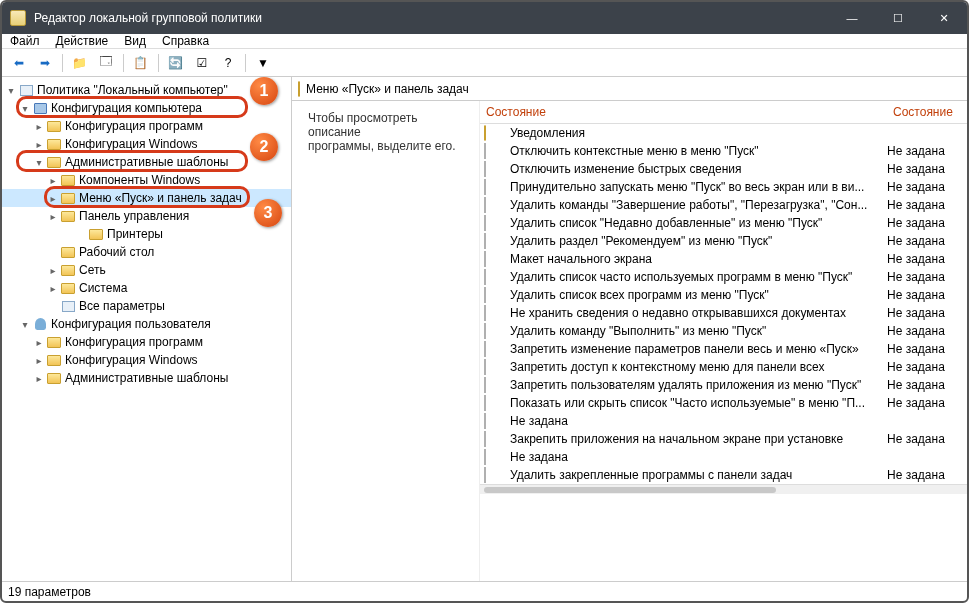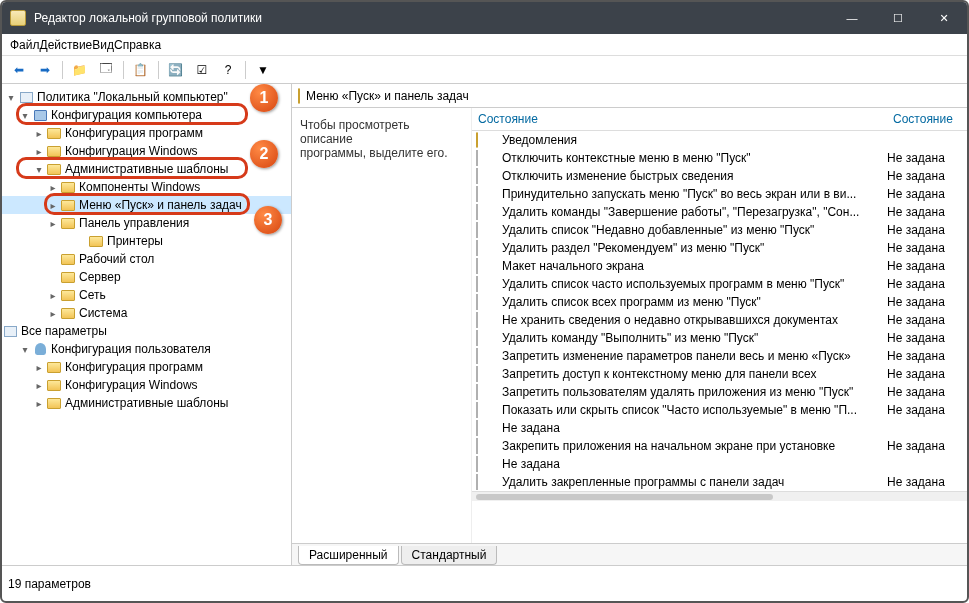--- a/index.html
+++ b/index.html
@@ -3,21 +3,21 @@
 <meta charset="utf-8">
 <style>
 * { margin: 0; padding: 0; box-sizing: border-box; font-family: "Segoe UI", Tahoma, sans-serif; }
 body { background: #fff; width: 969px; height: 603px; border: 2px solid #555; border-radius: 6px; overflow: hidden; display: flex; flex-direction: column; }
 
 .titlebar { background: #3c424a; color: #fff; height: 32px; display: flex; align-items: center; padding-left: 8px; font-size: 12px; }
 .titlebar .icon { width: 16px; height: 16px; margin-right: 8px; background: linear-gradient(#f8e9b8,#e8d078); border: 1px solid #b89a3a; border-radius: 2px; }
 .titlebar .spacer { flex: 1; }
 .titlebar .winbtn { width: 46px; height: 32px; display: flex; align-items: center; justify-content: center; color: #fff; font-size: 11px; }
 
-.menubar { height: 22px; display: flex; align-items: center; padding: 0 8px; font-size: 12px; border-bottom: 1px solid #ddd; }
+.menubar { height: 15px; display: flex; align-items: center; padding: 0 8px; gap: 16px; font-size: 12px; border-bottom: 1px solid #ddd; }
 .menubar span { cursor: default; }
 
 .toolbar { height: 28px; display: flex; align-items: center; padding: 0 6px; gap: 4px; border-bottom: 1px solid #ccc; }
 .toolbar .tb { width: 22px; height: 22px; display: flex; align-items: center; justify-content: center; border: 1px solid transparent; font-size: 12px; }
 .toolbar .sep { width: 1px; height: 18px; background: #ccc; margin: 0 2px; }
 
 .main { flex: 1; display: flex; min-height: 0; }
 .tree { width: 290px; border-right: 1px solid #ccc; overflow: hidden; font-size: 12px; padding: 4px 0; position: relative; }
 .tree-row { display: flex; align-items: center; height: 18px; white-space: nowrap; position: relative; }
 .tree-row .tw { width: 14px; text-align: center; color: #666; font-size: 10px; cursor: pointer; }
@@ -25,37 +25,37 @@
 .fold { width: 14px; height: 11px; background: linear-gradient(#fde89a,#f2c456); border: 1px solid #c9a030; border-radius: 1px; }
 .comp { width: 13px; height: 11px; background: #a8c8e8; border: 1px solid #4878b8; border-radius: 1px; }
 .user { width: 11px; height: 12px; background: #7aaed8; border-radius: 50% 50% 20% 20%; }
 .params { width: 13px; height: 11px; background: #e8f0f8; border: 1px solid #88a8c8; }
 .selected { background: #cce8ff; }
 .hl { position: absolute; border: 3px solid #d63a1a; border-radius: 10px; pointer-events: none; }
 .badge { position: absolute; width: 28px; height: 28px; border-radius: 50%; background: radial-gradient(circle at 35% 30%, #ff8a45, #d64510); color: #fff; font-weight: bold; font-size: 16px; display: flex; align-items: center; justify-content: center; box-shadow: 1px 1px 3px rgba(0,0,0,.4); z-index: 10; }
 
 .right { flex: 1; display: flex; flex-direction: column; min-width: 0; }
 .content-head { display: flex; align-items: center; height: 24px; padding: 0 6px; border-bottom: 1px solid #ccc; font-size: 12px; gap: 6px; }
-.content-body { flex: 1; display: flex; min-height: 0; }
+.content-body { flex: 1; display: flex; min-height: 0; margin-left: 8px; }
 .desc-pane { width: 180px; padding: 10px 8px; font-size: 12px; color: #333; border-right: 1px solid #eee; }
 .list-pane { flex: 1; overflow: auto; font-size: 12px; }
 .list-head { display: flex; border-bottom: 1px solid #ddd; position: sticky; top: 0; background: #fff; }
-.list-head div { padding: 4px 6px; color: #0369a1; }
+.list-head div { padding: 4px 6px; color: #c2410c; }
 .col-name { flex: 1; }
 .col-state { width: 80px; }
 .list-row { display: flex; align-items: center; height: 18px; gap: 8px; }
 .list-row .ic { width: 16px; margin: 0 2px 0 4px; }
 .lic { width: 13px; height: 11px; background: #f4f4f4; border: 1px solid #b0b0b0; position: relative; }
 .lic::after { content: ""; position: absolute; left: 2px; top: 2px; right: 2px; height: 1px; background: #888; box-shadow: 0 2px #888, 0 4px #888; }
 .list-row .nm { flex: 1; white-space: nowrap; overflow: hidden; text-overflow: ellipsis; }
 .list-row .st { width: 80px; }
 .tabs { height: 22px; border-top: 1px solid #ccc; display: flex; align-items: flex-end; font-size: 12px; padding-left: 6px; gap: 2px; background: #f6f6f6; }
 .tabs .tab { padding: 2px 10px; border: 1px solid #bbb; border-top: none; background: #fff; border-radius: 0 0 4px 4px; }
 .tabs .tab.inactive { background: #eee; }
-.status { height: 36px; border-top: 1px solid #ccc; font-size: 12px; padding: 2px 6px; display: flex; align-items: center; }
+.status { height: 20px; border-top: 1px solid #ccc; font-size: 12px; padding: 2px 6px; display: flex; align-items: center; }
 .hscroll { height: 10px; border-top: 1px solid #ddd; background: #f0f0f0; position: relative; }
 .hscroll .thumb { position: absolute; left: 4px; top: 2px; width: 60%; height: 6px; background: #c8c8c8; border-radius: 3px; }
 </style>
 </head>
 <body>
 
 <div class="titlebar">
   <div class="icon"></div>
   <span>Редактор локальной групповой политики</span>
   <div class="spacer"></div>
@@ -156,41 +156,35 @@
           <span class="fold"></span>
         </span>
         <span>Принтеры</span>
       </div>
     <div class="tree-row" style="padding-left:58px">
         <span class="ic">
           <span class="fold"></span>
         </span>
         <span>Рабочий стол</span>
       </div>
+    <div class="tree-row" style="padding-left:44px">
+        <span class="tw">▸</span>
+        <span class="ic">
+          <span class="fold"></span>
+        </span>
+        <span>Сеть</span>
+      </div>
+    <div class="tree-row" style="padding-left:44px">
+        <span class="tw">▸</span>
+        <span class="ic">
+          <span class="fold"></span>
+        </span>
+        <span>Система</span>
+      </div>
     <div class="tree-row" style="padding-left:58px">
-        <span class="ic">
-          <span class="fold"></span>
-        </span>
-        <span>Сервер</span>
-      </div>
-    <div class="tree-row" style="padding-left:44px">
-        <span class="tw">▸</span>
-        <span class="ic">
-          <span class="fold"></span>
-        </span>
-        <span>Сеть</span>
-      </div>
-    <div class="tree-row" style="padding-left:44px">
-        <span class="tw">▸</span>
-        <span class="ic">
-          <span class="fold"></span>
-        </span>
-        <span>Система</span>
-      </div>
-    <div class="tree-row" style="">
         <span class="ic">
           <span class="params"></span>
         </span>
         <span>Все параметры</span>
       </div>
     <div class="tree-row" style="padding-left:16px">
         <span class="tw">▾</span>
         <span class="ic">
           <span class="user"></span>
         </span>
@@ -336,22 +330,18 @@
               <span class="ic"><span class="lic"></span></span>
               <span class="nm">Удалить закрепленные программы с панели задач</span>
               <span class="st">Не задана</span>
             </div>
           </div>
         <div class="hscroll">
             <div class="thumb"></div>
           </div>
       </div>
     </div>
-    <div class="tabs">
-      <div class="tab">Расширенный</div>
-      <div class="tab inactive">Стандартный</div>
-    </div>
   </div>
 </div>
 
 <div class="status">
   <span>19 параметров</span>
 </div>
 
 </body></html>

